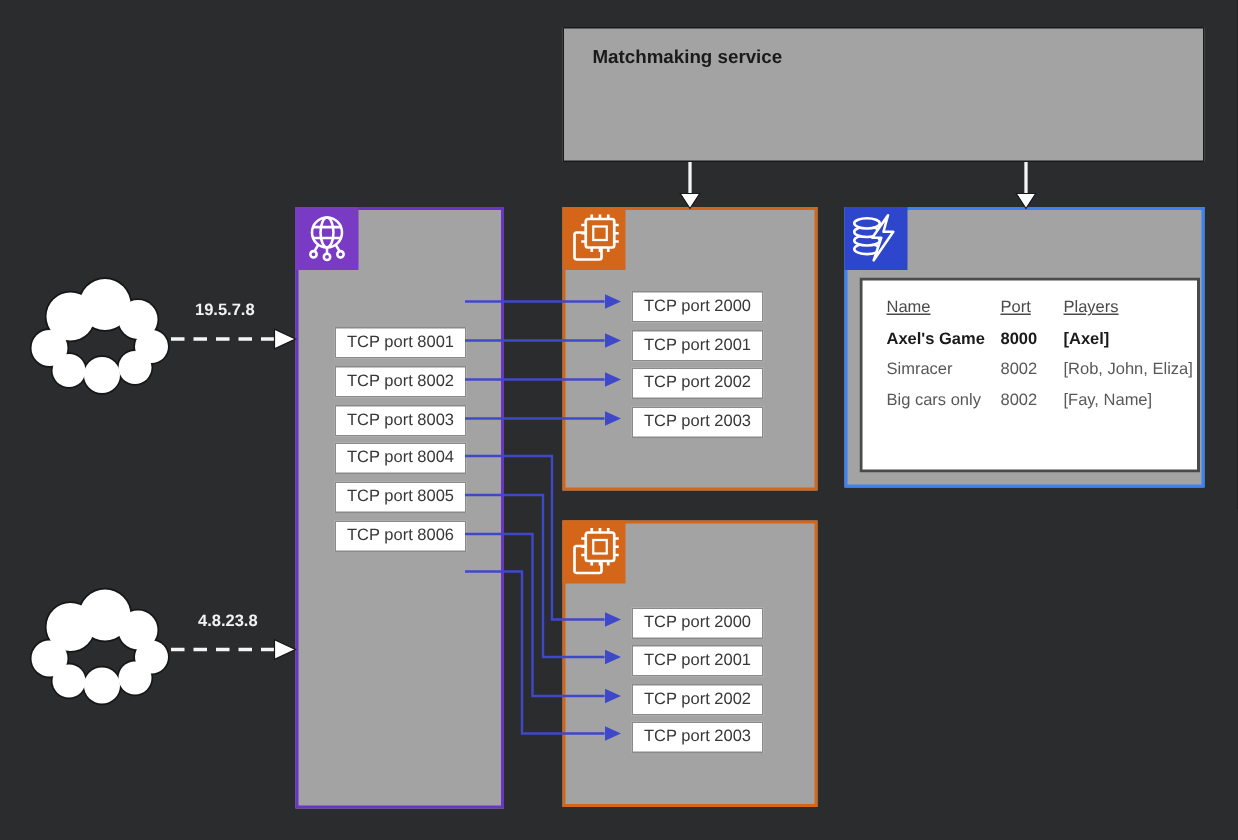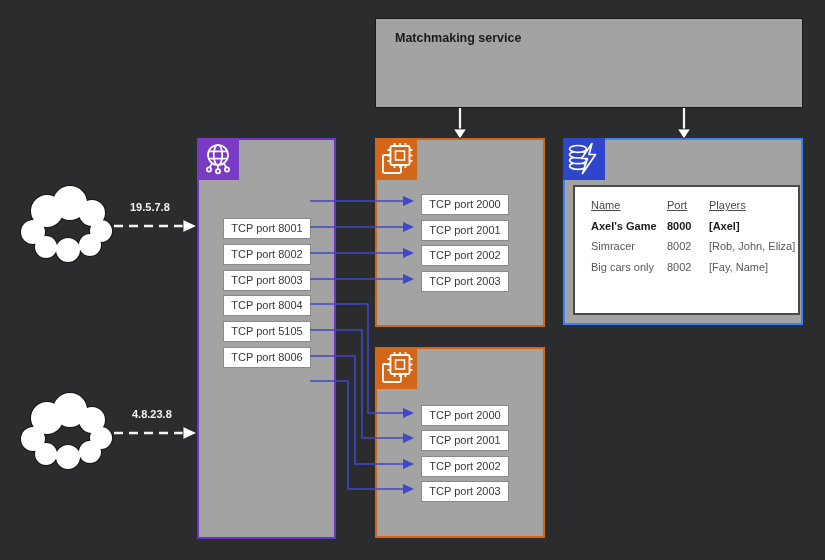--- a/index.html
+++ b/index.html
@@ -70,21 +70,21 @@
           <circle cx="12" cy="31.5" r="2.1"></circle>
           <circle cx="21" cy="33.3" r="2.1"></circle>
           <circle cx="30" cy="31.5" r="2.1"></circle>
         </g>
       </svg>
     </div>
     <div class="port-box gw-p" style="top:78px">TCP port 8001</div>
     <div class="port-box gw-p" style="top:104px">TCP port 8002</div>
     <div class="port-box gw-p" style="top:130px">TCP port 8003</div>
     <div class="port-box gw-p" style="top:155px">TCP port 8004</div>
-    <div class="port-box gw-p" style="top:181px">TCP port 5105</div>
+    <div class="port-box gw-p" style="top:181px">TCP port 8005</div>
     <div class="port-box gw-p" style="top:207px">TCP port 8006</div>
   </div>
 
   <div class="node server1-box">
     <div class="icon-badge orange">
       <svg width="42" height="42" viewBox="0 0 42 42">
         <rect x="8" y="17" width="18" height="18" rx="1.5" fill="none" stroke="#ffffff" stroke-width="1.8"></rect>
         <g stroke="#ffffff" stroke-width="1.8">
           <line x1="12.5" y1="12" x2="15.5" y2="12"></line>
             <line x1="12.5" y1="17.5" x2="15.5" y2="17.5"></line>

